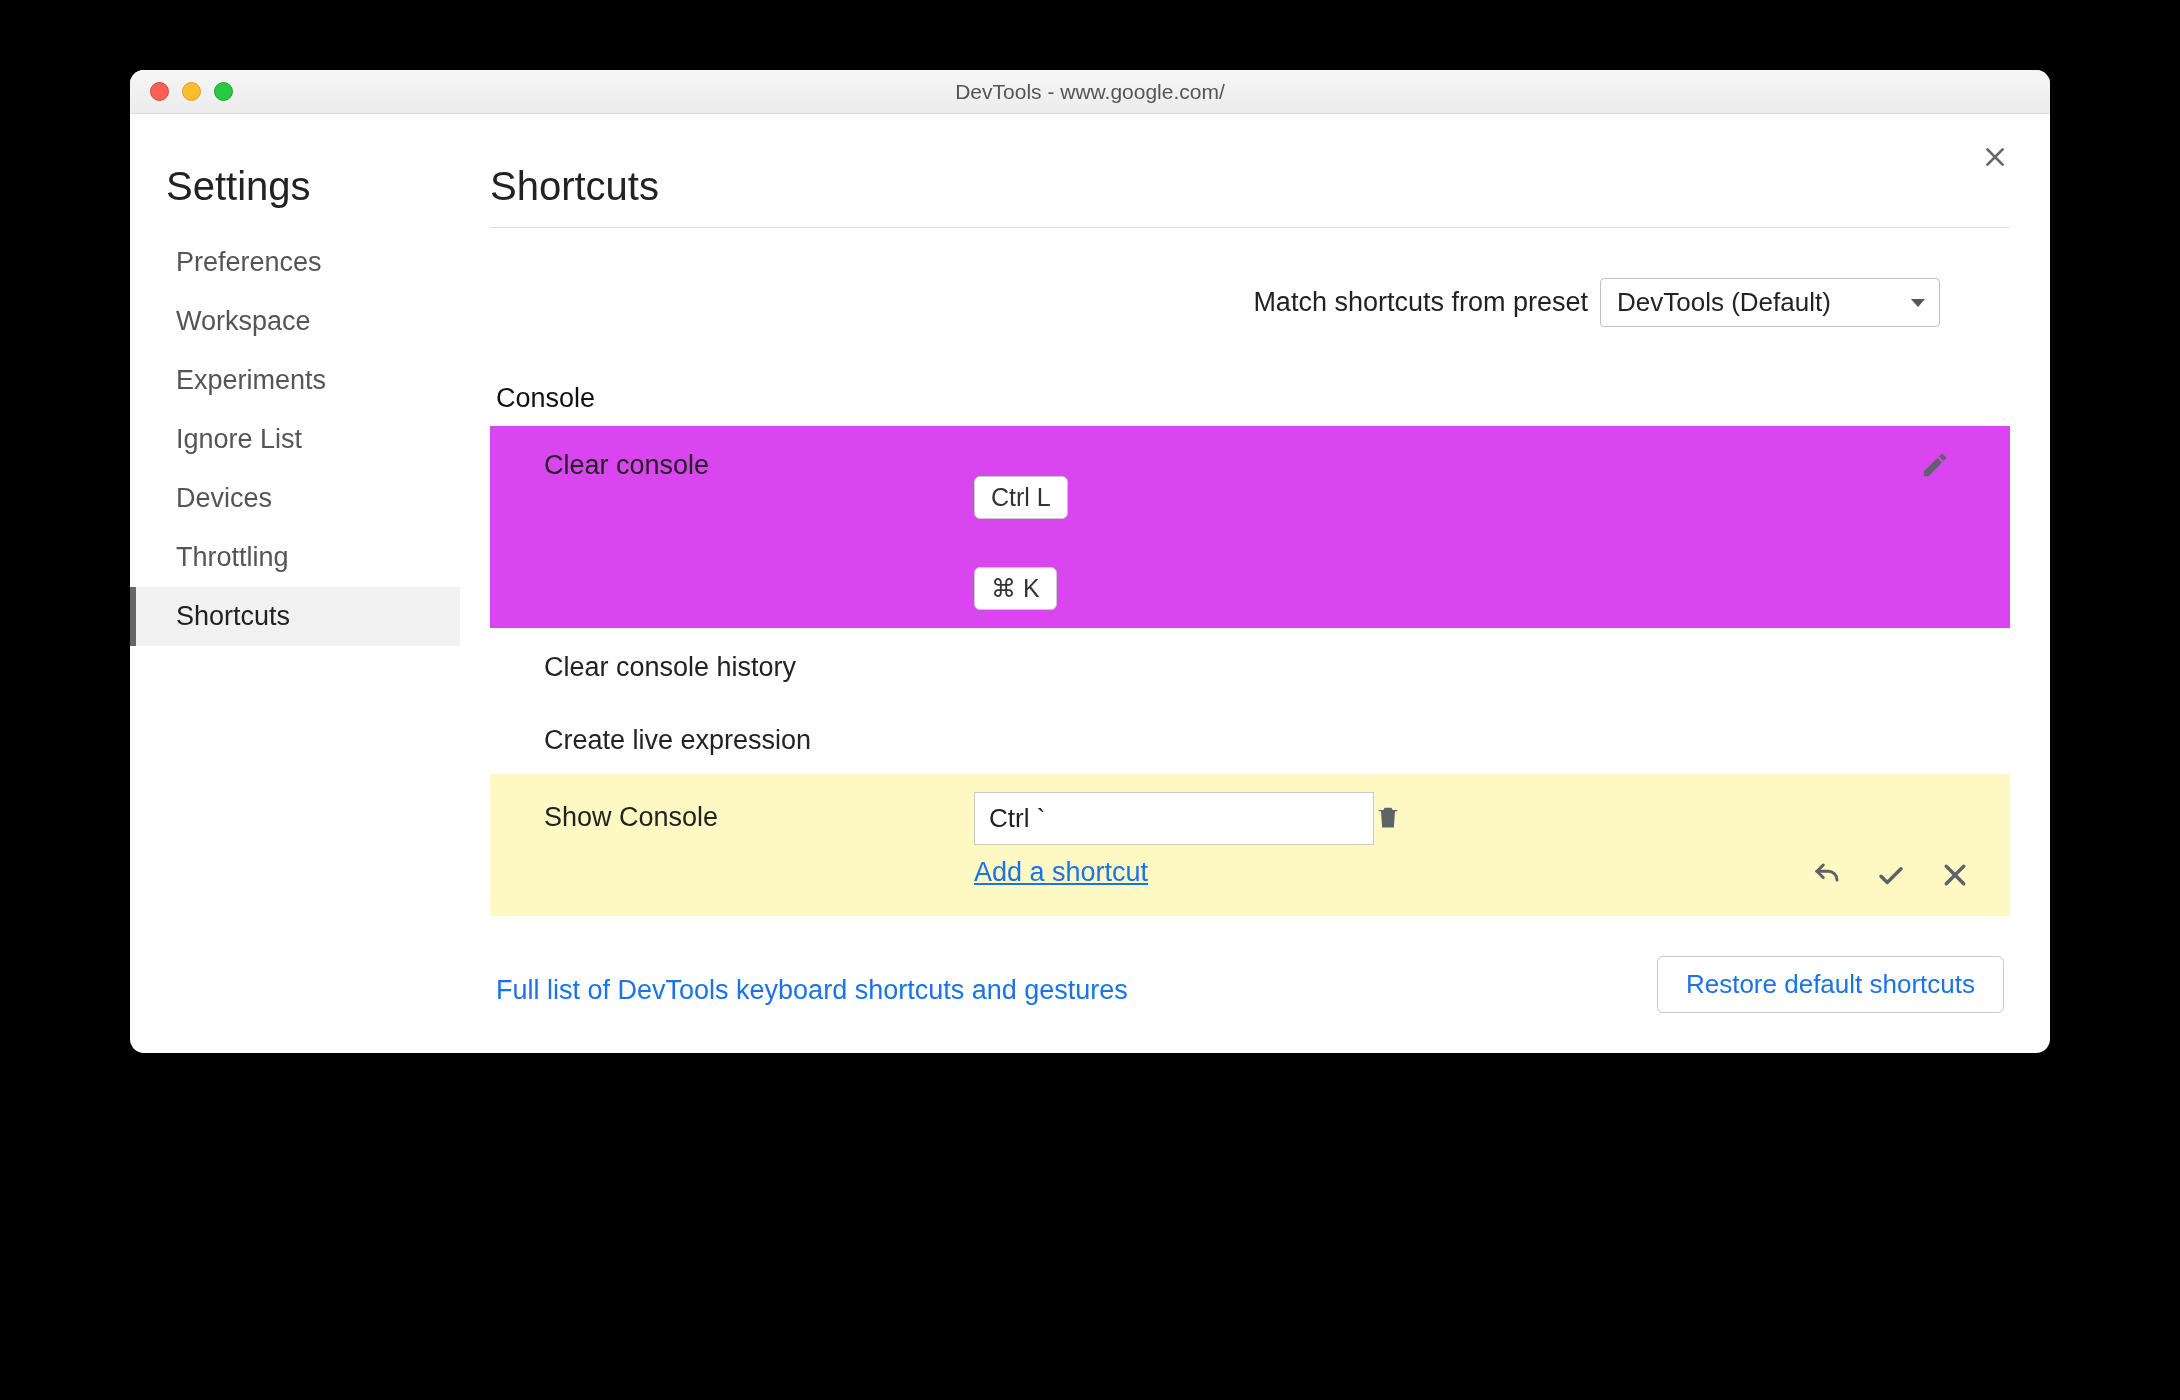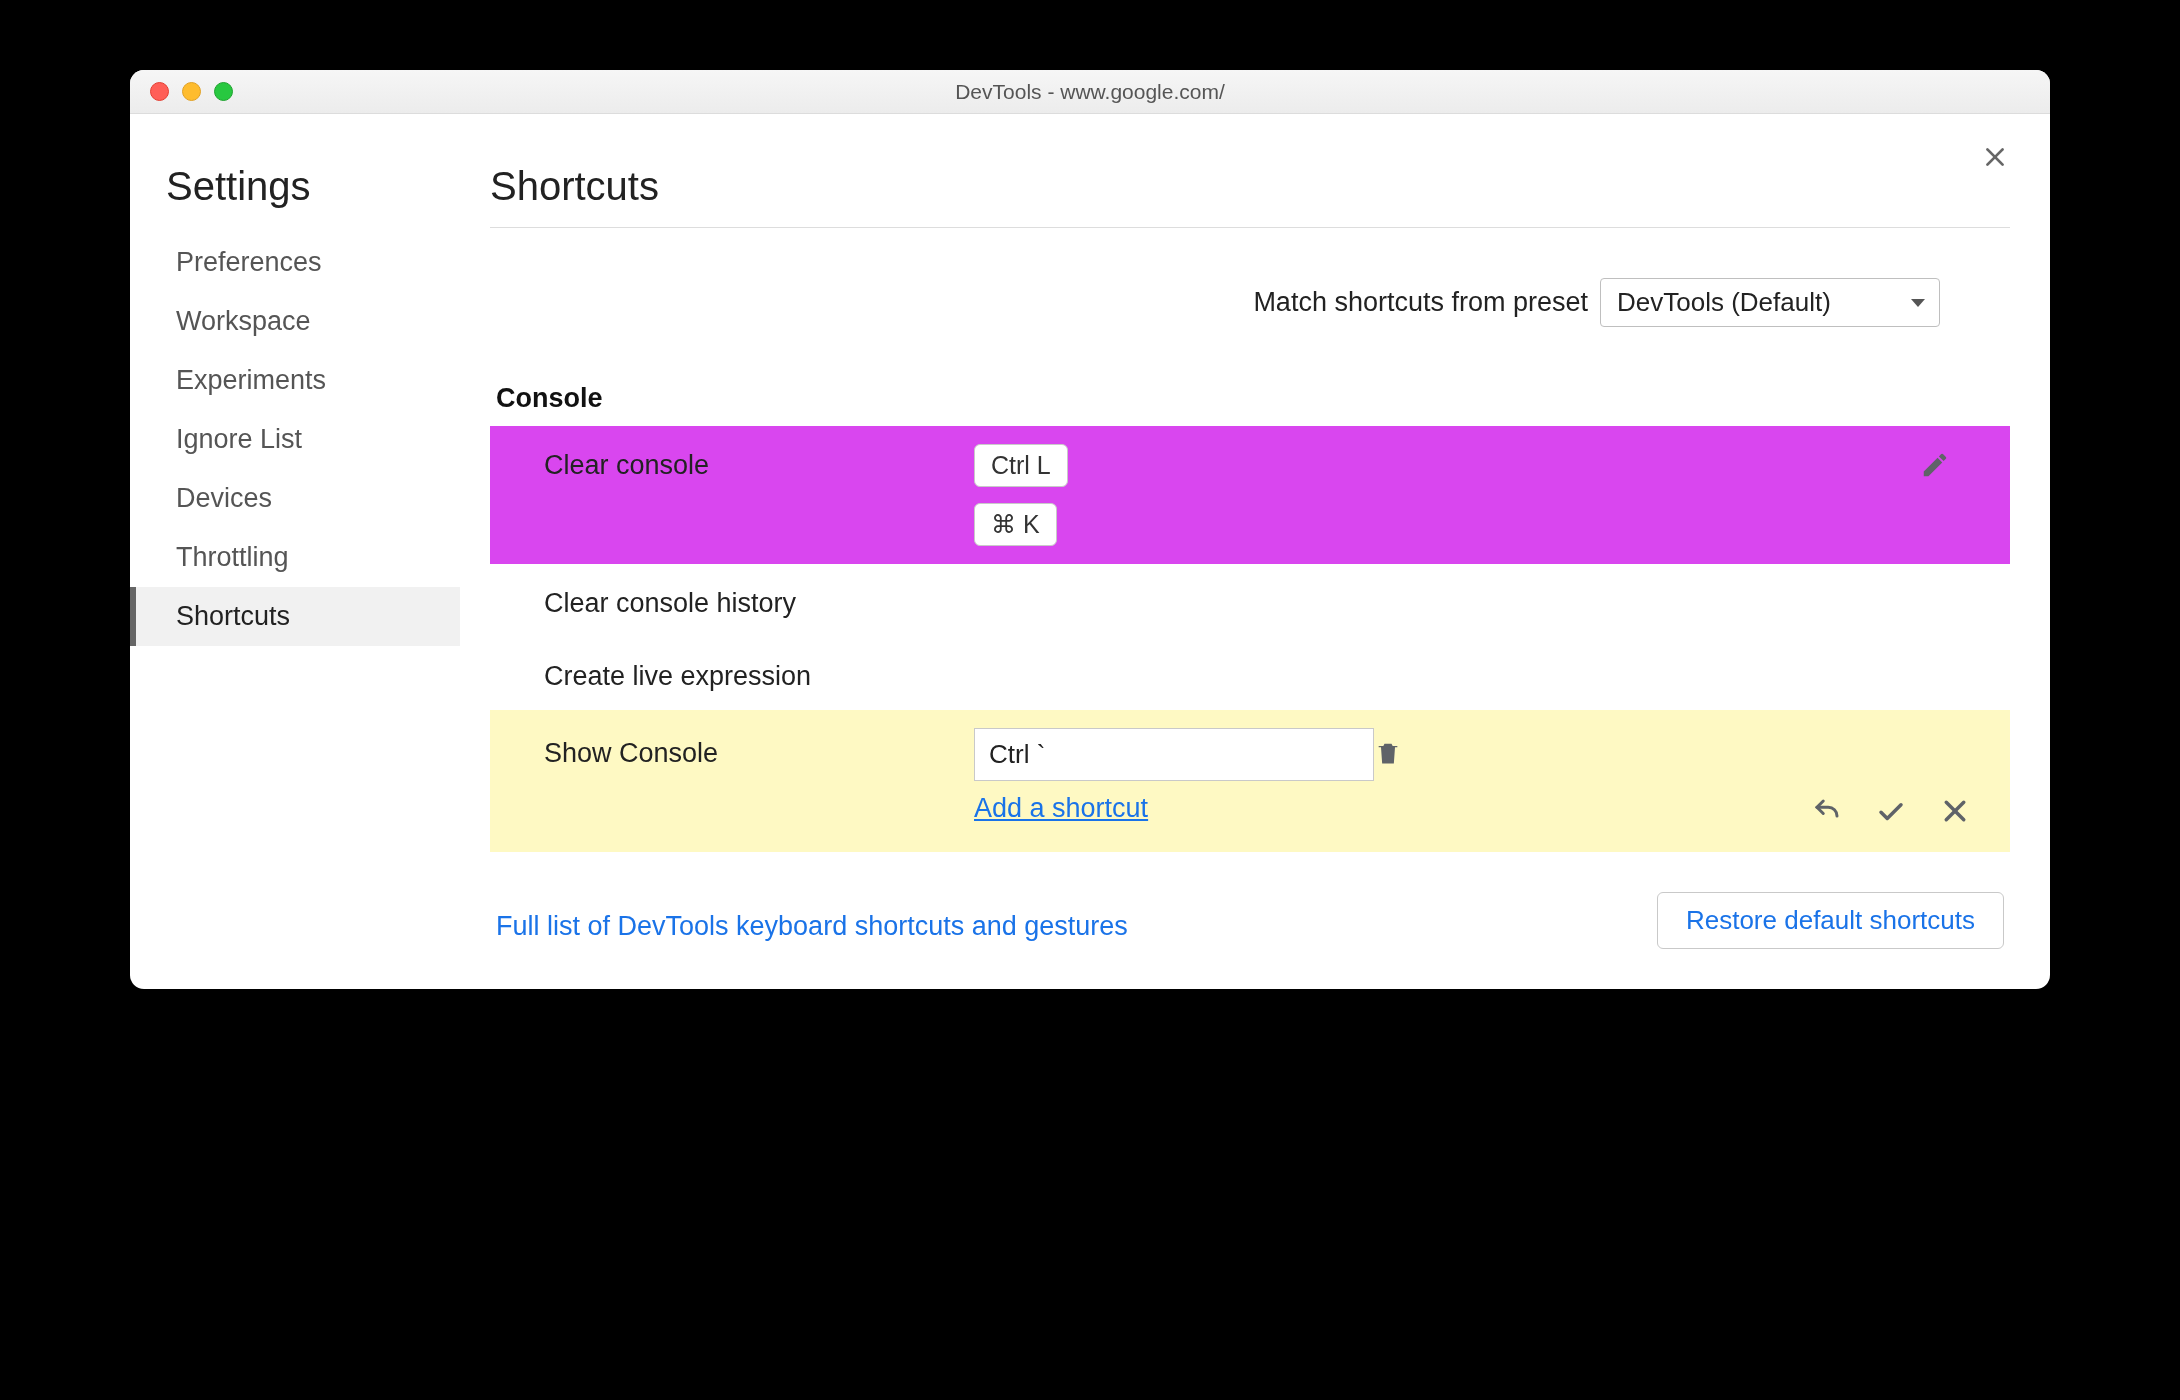--- a/index.html
+++ b/index.html
@@ -129,21 +129,21 @@
     right: 14px;
     top: 50%;
     width: 0; height: 0;
     border-left: 7px solid transparent;
     border-right: 7px solid transparent;
     border-top: 8px solid #555;
     transform: translateY(-50%);
   }
   .section-title {
     font-size: 27px;
-    font-weight: 700;
+    font-weight: 400;
     color: #111;
     margin-bottom: 12px;
     padding-left: 6px;
   }
   .row {
     display: flex;
     align-items: flex-start;
     padding: 18px 30px 18px 54px;
     position: relative;
   }
@@ -161,20 +161,21 @@
   }
   .key-chip {
     display: inline-block;
     border: 1px solid #c9c9c9;
     border-radius: 6px;
     padding: 6px 16px;
     font-size: 25px;
     color: #333;
     background: #fff;
     width: fit-content;
+    margin-top: 32px;
   }
   .edit-icon {
     position: absolute;
     right: 60px;
     top: 24px;
     color: #5f6368;
     cursor: pointer;
   }
   .edit-icon svg { width: 30px; height: 30px; }
   .editing {

